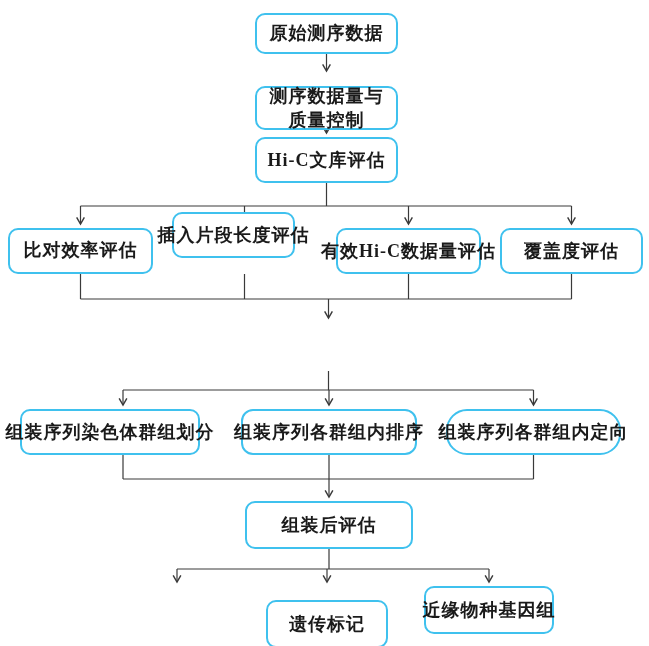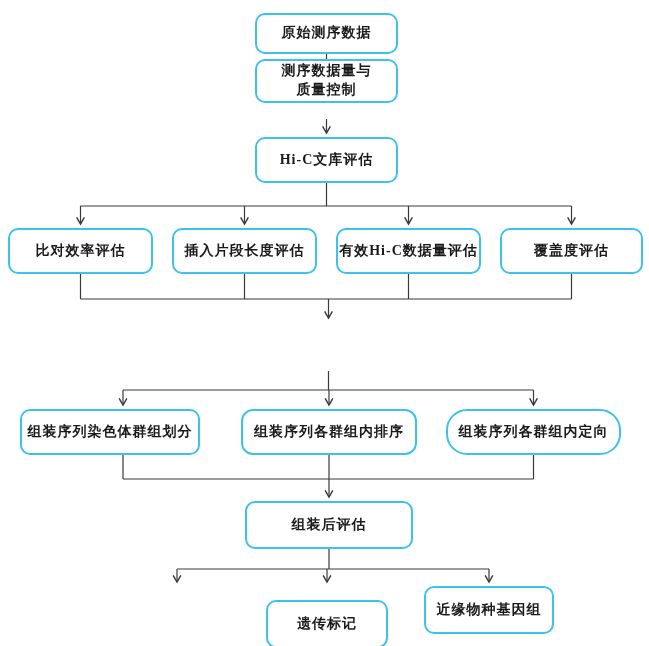--- a/index.html
+++ b/index.html
@@ -25,33 +25,33 @@
     box-sizing: border-box;
     background: #ffffff;
     border: 2px solid #3fc1ee;
     border-radius: 10px;
     display: flex;
     flex-direction: column;
     align-items: center;
     justify-content: center;
     text-align: center;
     color: #1a1a1a;
-    font-size: 14px;
+    font-size: 18px;
     font-weight: bold;
     letter-spacing: 1px;
     line-height: 1.35;
     z-index: 2;
   }
   .node span { display: block; white-space: nowrap; }
   
   #n1  { left: 255px; top: 13px;  width: 143px; height: 41px; }
-  #n2  { left: 255px; top: 59px;  width: 143px; height: 44px; }
+  #n2  { left: 255px; top: 86px;  width: 143px; height: 44px; }
   #n3  { left: 255px; top: 137px; width: 143px; height: 46px; }
   #n4  { left: 8px;   top: 228px; width: 145px; height: 46px; font-family: Liberation Mono, monospace; }
-  #n5  { left: 172px; top: 228px; width: 145px; height: 46px; }
+  #n5  { left: 172px; top: 212px; width: 123px; height: 46px; }
   #n6  { left: 336px; top: 228px; width: 145px; height: 46px; }
   #n7  { left: 500px; top: 228px; width: 143px; height: 46px; }
   #n8  { left: 228px; top: 322px; width: 201px; height: 49px; }
   #n9  { left: 20px;  top: 409px; width: 180px; height: 46px; }
   #n10 { left: 241px; top: 409px; width: 176px; height: 46px; border-radius: 12px; }
   #n11 { left: 446px; top: 409px; width: 175px; height: 46px; border-radius: 21px; }
   #n12 { left: 245px; top: 501px; width: 168px; height: 48px; }
   #n13 { left: 120px; top: 586px; width: 114px; height: 48px; }
   #n14 { left: 266px; top: 600px; width: 122px; height: 48px; }
   #n15 { left: 424px; top: 586px; width: 130px; height: 48px; }

